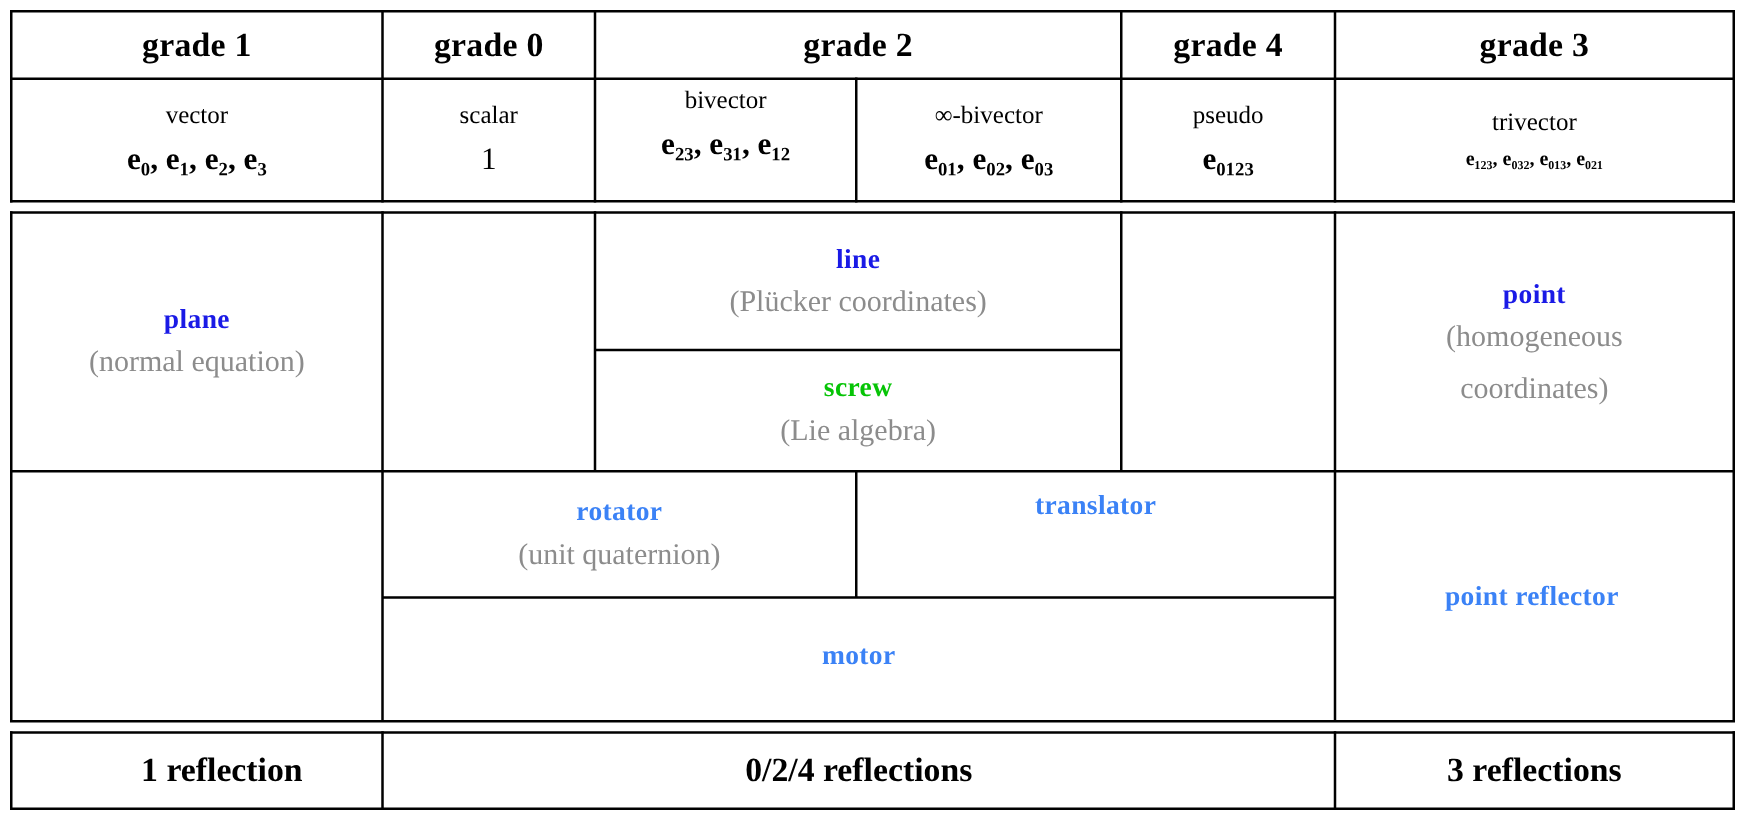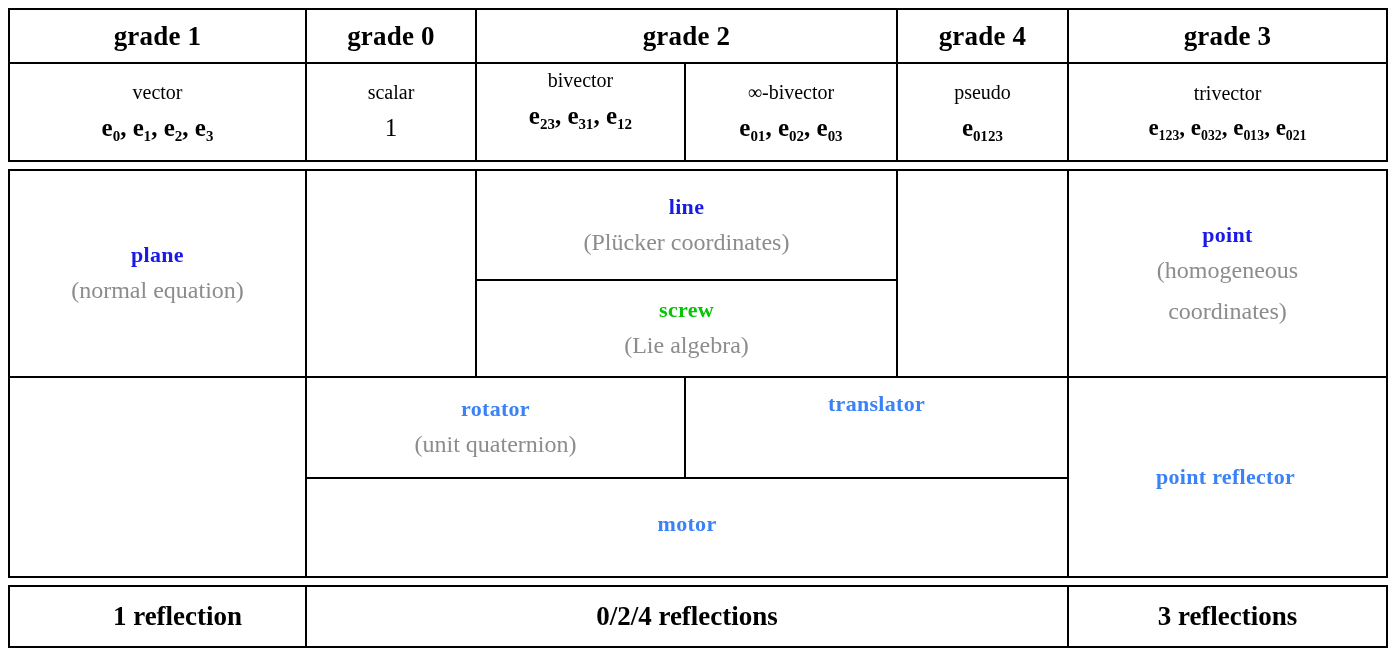--- a/index.html
+++ b/index.html
@@ -152,21 +152,21 @@
     <span class="basis">e₀₁, e₀₂, e₀₃</span>
   </div>
   <div class="cell" style="left:898px; top:64px; width:169px; height:96px;">
     <span class="nm">pseudo</span>
     <span class="gap6"></span>
     <span class="basis">e₀₁₂₃</span>
   </div>
   <div class="cell" style="left:1069px; top:64px; width:317px; height:96px;">
     <span class="nm">trivector</span>
     <span class="gap6"></span>
-    <span class="basis" style="font-size:23px;">e₁₂₃, e₀₃₂, e₀₁₃, e₀₂₁</span>
+    <span class="basis" style="font-size:16px;">e₁₂₃, e₀₃₂, e₀₁₃, e₀₂₁</span>
   </div>
 
   <div class="cell" style="left:10px; top:171px; width:295px; height:205px;">
     <span class="obj c-blue">plane</span>
     <span class="gap6"></span>
     <span class="note">(normal equation)</span>
   </div>
 
   <div class="cell" style="left:307px; top:171px; width:168px; height:205px;"></div>
 

